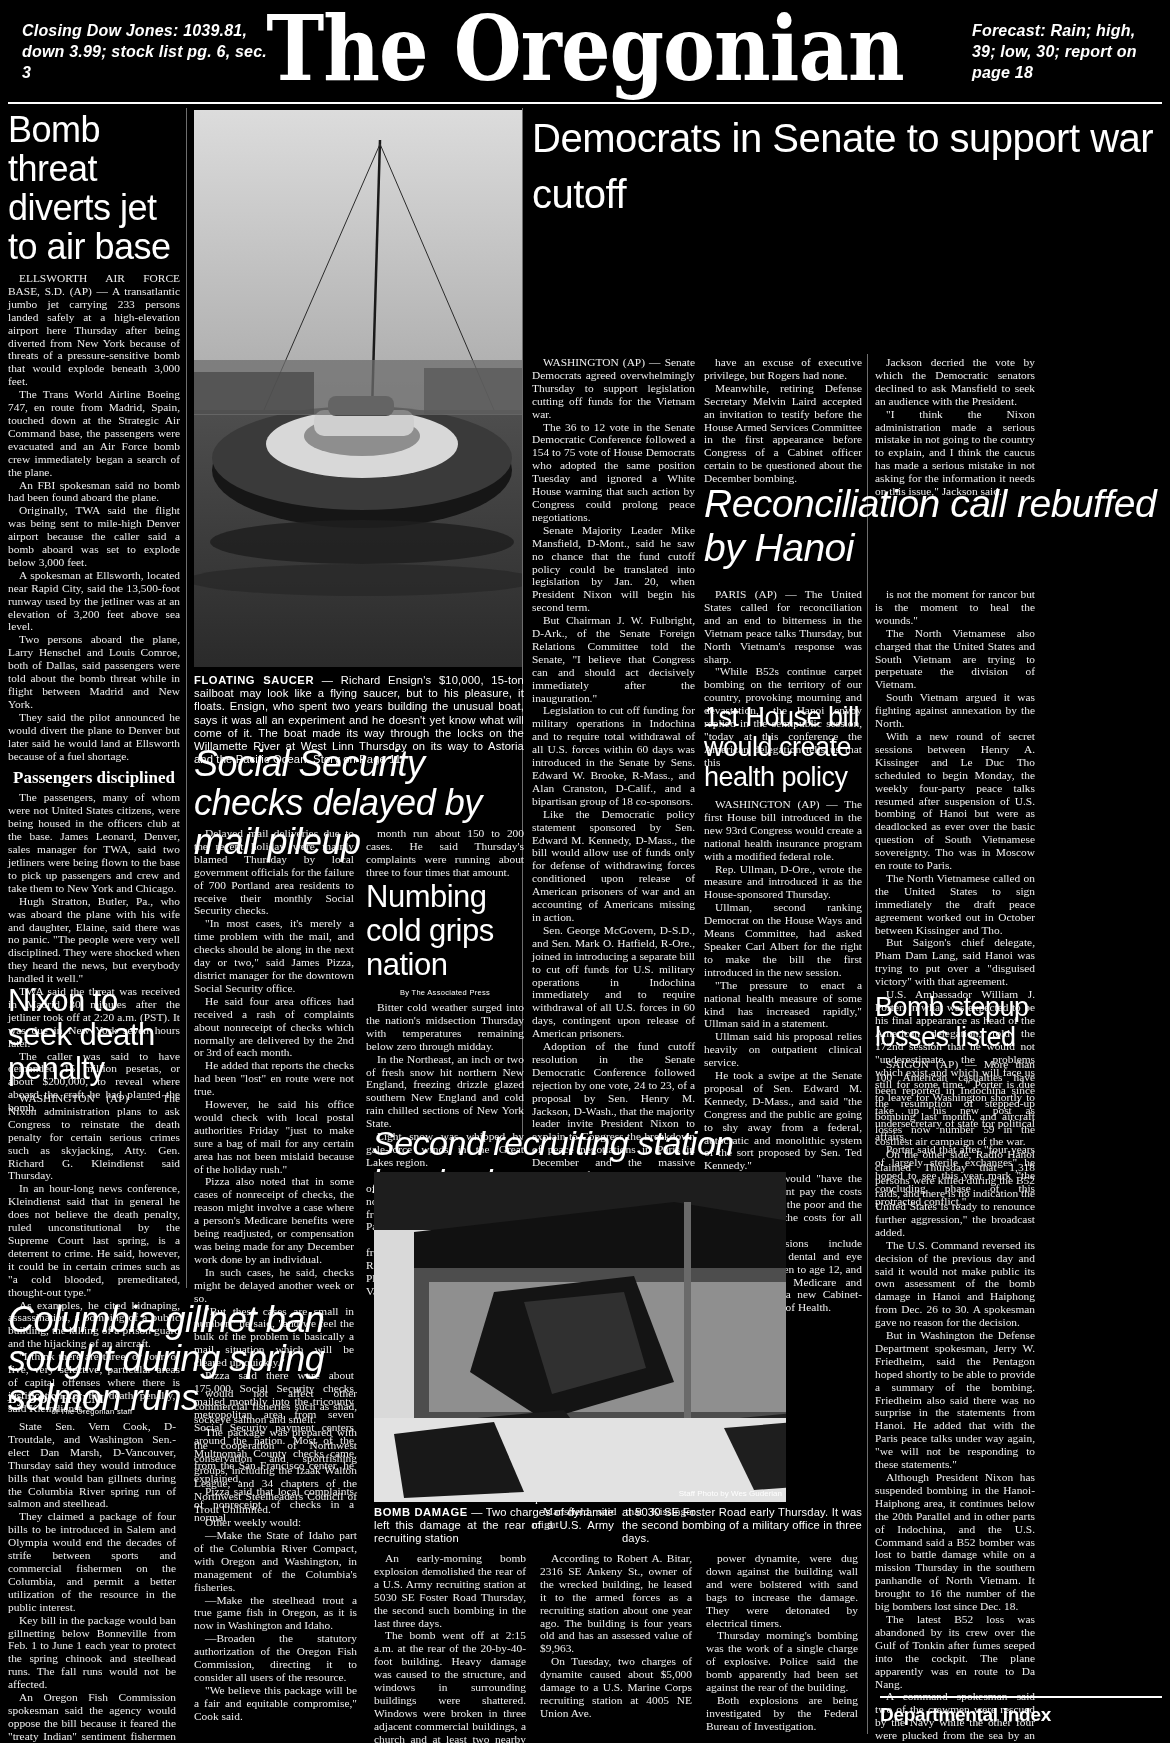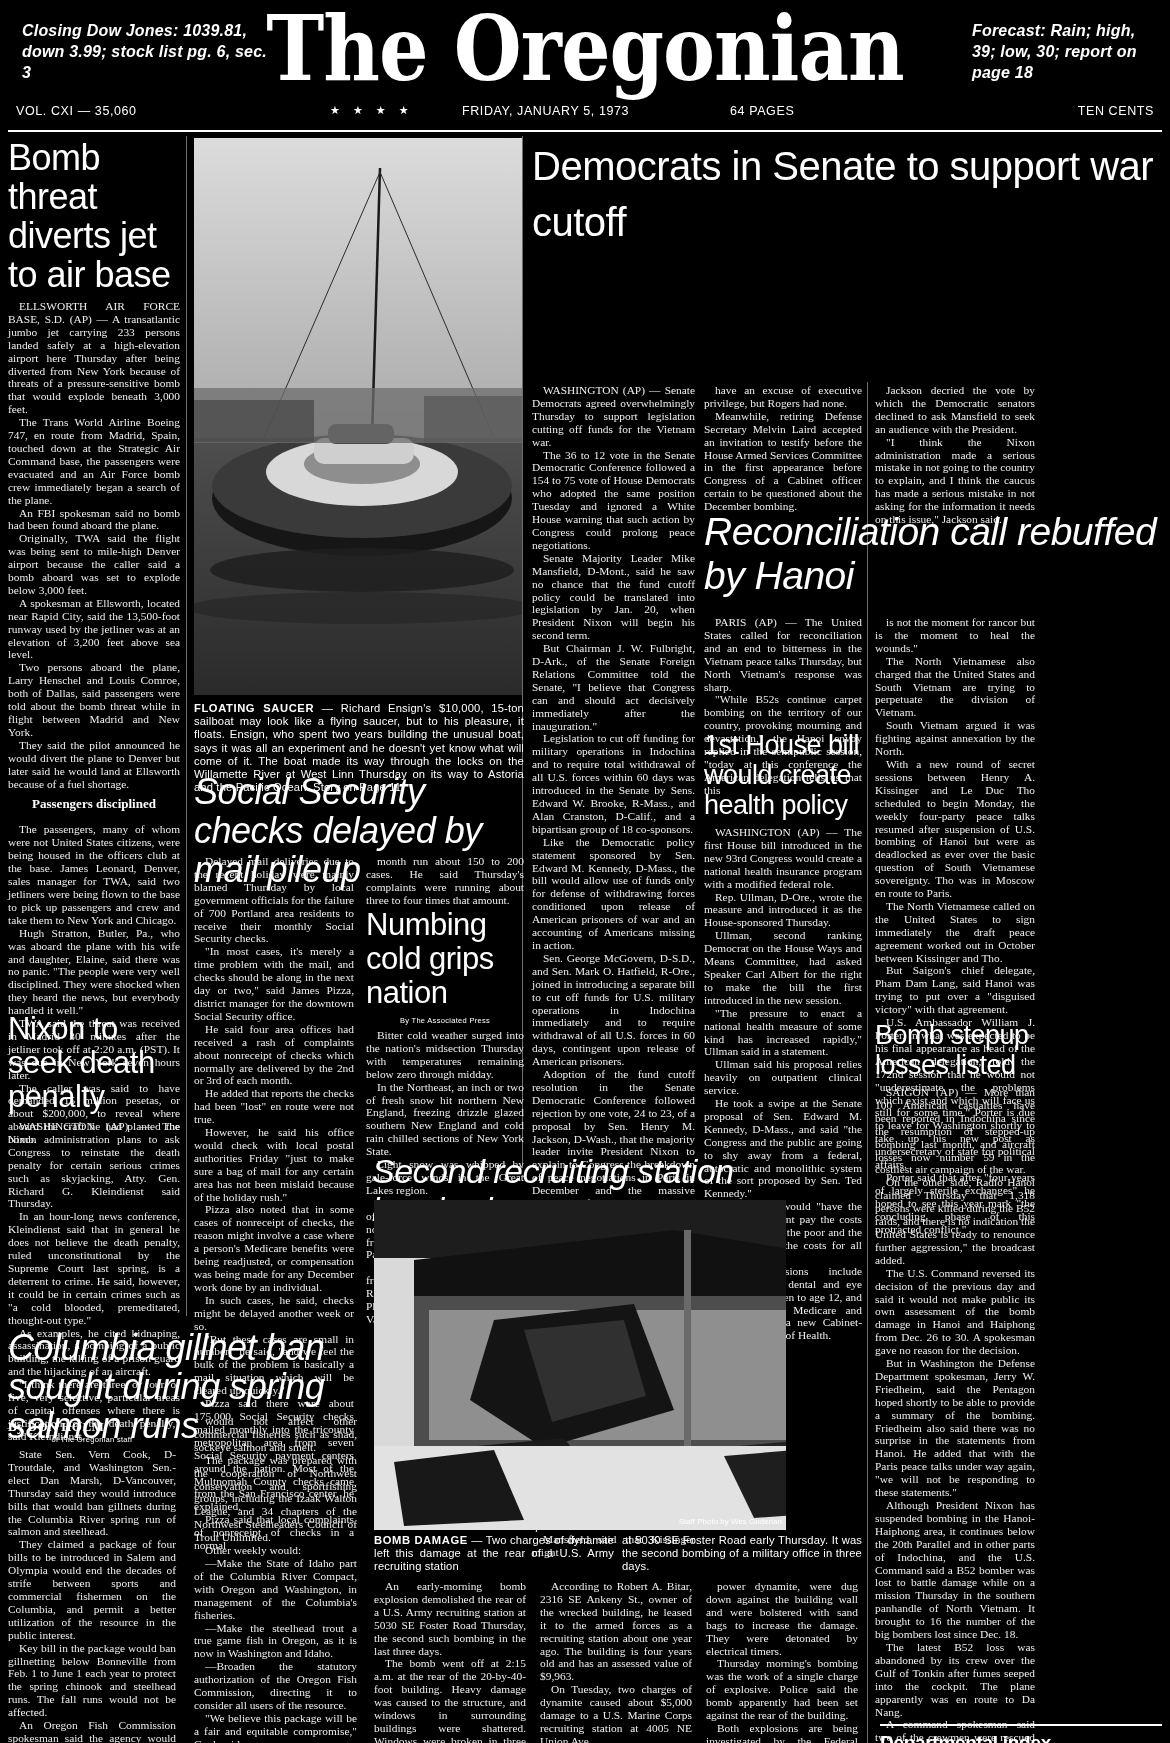--- a/index.html
+++ b/index.html
@@ -71,21 +71,21 @@
     margin:0;
     font-family:"Liberation Serif",serif;
     font-size:11.4px;line-height:12.9px;
     text-align:justify;
     text-indent:11px;
     color:#efefef;
     -webkit-hyphens:auto;hyphens:auto;
   }
   .subhead{
     text-align:center;font-family:"Liberation Serif",serif;
-    font-weight:bold;font-size:13px;margin:6px 0 11px 0;
+    font-weight:bold;font-size:17px;margin:6px 0 3px 0;
   }
   .byline{
     text-align:left;font-family:"Liberation Serif",serif;
     font-weight:bold;font-size:13px;margin:4px 0 0 0;letter-spacing:.4px;
   }
   .byline-sub{
     text-align:center;font-family:"Liberation Sans",sans-serif;
     font-size:7.5px;margin:0 0 4px 0;letter-spacing:.3px;
   }
   .credit{
@@ -127,27 +127,20 @@
 <body>
 
 <div class="page">
 
   <div class="masthead">
     <div class="ear ear-left">Closing Dow Jones: 1039.81, down 3.99; stock list pg. 6, sec. 3</div>
     <div class="nameplate">The Oregonian</div>
     <div class="ear ear-right">Forecast: Rain; high, 39; low, 30; report on page 18</div>
   </div>
 
-  <div class="folio">
-    <span class="f-vol">VOL. CXI — 35,060</span>
-    <span class="f-stars">★ ★ ★ ★</span>
-    <span class="f-date">FRIDAY, JANUARY 5, 1973</span>
-    <span class="f-pages">64 PAGES</span>
-    <span class="f-price">TEN CENTS</span>
-  </div>
 
   <div class="rule"></div>
 
   <div class="content">
 
     <div class="vrule" style="left:186px;top:4px;height:1180px;"></div>
     <div class="vrule" style="left:522px;top:4px;height:1032px;"></div>
     <div class="vrule" style="left:867px;top:250px;height:1380px;"></div>
 
     <div class="col" style="left:8px;top:6px;width:172px;">

